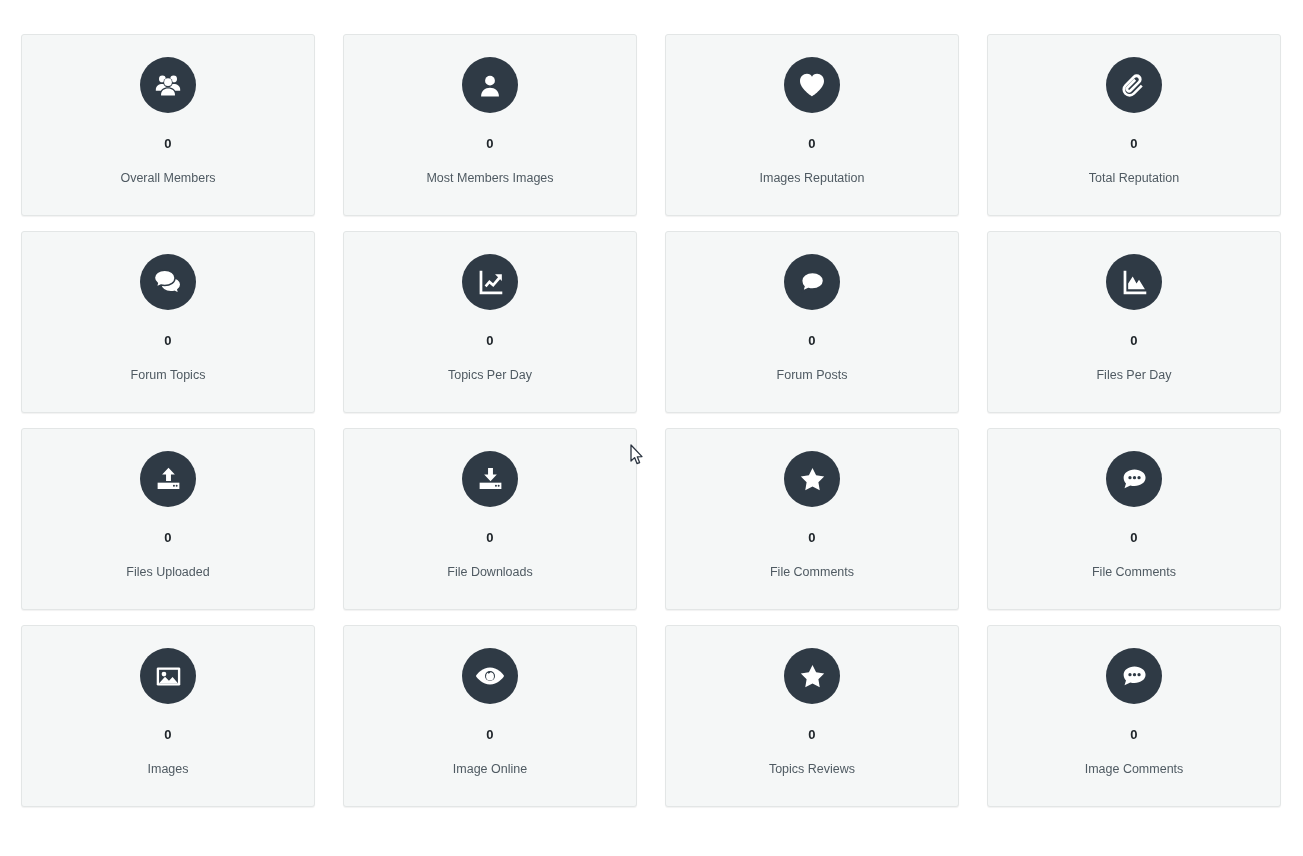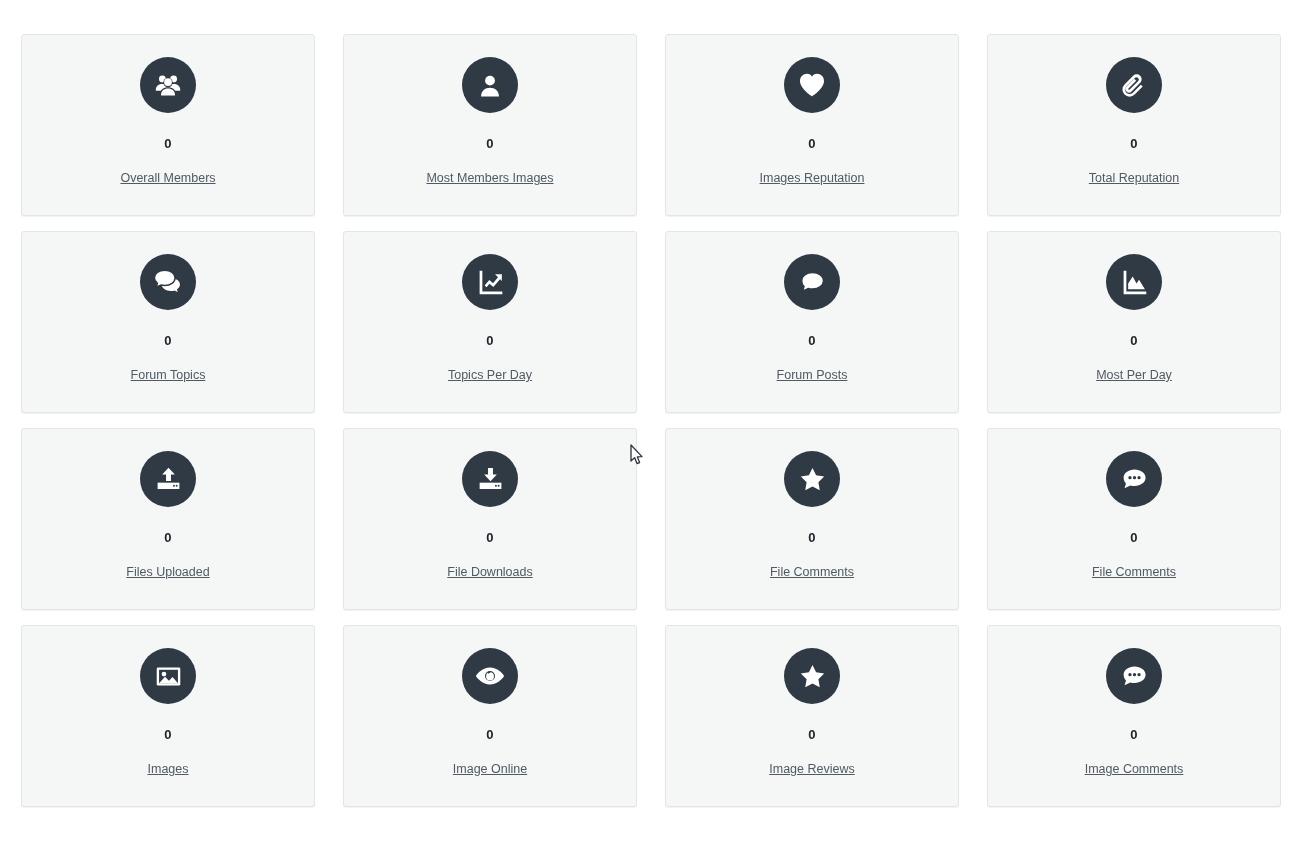--- a/index.html
+++ b/index.html
@@ -50,21 +50,20 @@
     color: #20262b;
     letter-spacing: 0.1px;
     line-height: 14px;
   }
   .stat-label {
     margin-top: 20px;
     font-size: 12.5px;
     color: #4f5a62;
     line-height: 14px;
     text-align: center;
-    text-decoration: underline;
   }
   #mouse-cursor {
     position: absolute;
     left: 630px;
     top: 444px;
     width: 14px;
     height: 21px;
     pointer-events: none;
   }
 </style>
@@ -147,21 +146,21 @@
       <div class="stat-label">Forum Posts</div>
     </div>
     <div class="stat-card">
       <div class="stat-icon-circle">
         <svg width="29" height="29" viewBox="0 0 32 32">
           <path d="M4 3h3v23h22v3H4z" fill="#fff"></path>
           <path d="M9 23.5V17l5-7.5 4.2 7.5L21 13l6.5 10.5z" fill="#fff"></path>
         </svg>
       </div>
       <div class="stat-value">0</div>
-      <div class="stat-label">Most Per Day</div>
+      <div class="stat-label">Files Per Day</div>
     </div>
     <div class="stat-card">
       <div class="stat-icon-circle">
         <svg width="29" height="29" viewBox="0 0 32 32">
           <path d="M16 3l7 7.5h-4.3v7.2h-5.4V10.5H9z" fill="#fff"></path>
           <path d="M4 19.5h24v7H4z" fill="#fff"></path>
           <circle cx="22" cy="23" r="1.1" fill="#2f3a45"></circle>
           <circle cx="25" cy="23" r="1.1" fill="#2f3a45"></circle>
         </svg>
       </div>
@@ -225,21 +224,21 @@
       <div class="stat-value">0</div>
       <div class="stat-label">Image Online</div>
     </div>
     <div class="stat-card">
       <div class="stat-icon-circle">
         <svg width="29" height="29" viewBox="0 0 32 32">
           <path d="M16 3.2l4 8.1 8.9 1.3-6.4 6.3 1.5 8.9L16 23.6l-8 4.2 1.5-8.9L3.1 12.6 12 11.3z" fill="#fff"></path>
         </svg>
       </div>
       <div class="stat-value">0</div>
-      <div class="stat-label">Image Reviews</div>
+      <div class="stat-label">Topics Reviews</div>
     </div>
     <div class="stat-card">
       <div class="stat-icon-circle">
         <svg width="29" height="29" viewBox="0 0 32 32">
           <path d="M16 5c6.8 0 12.2 4 12.2 9.1 0 5.1-5.4 9.1-12.2 9.1-1.6 0-3.2-.2-4.6-.6l-6.4 3.1 1.6-5.3c-1.7-1.7-2.6-3.9-2.6-6.3C4 9 9.2 5 16 5z" fill="#fff"></path>
           <circle cx="11" cy="14" r="1.8" fill="#2f3a45"></circle>
           <circle cx="16" cy="14" r="1.8" fill="#2f3a45"></circle>
           <circle cx="21" cy="14" r="1.8" fill="#2f3a45"></circle>
         </svg>
       </div>

